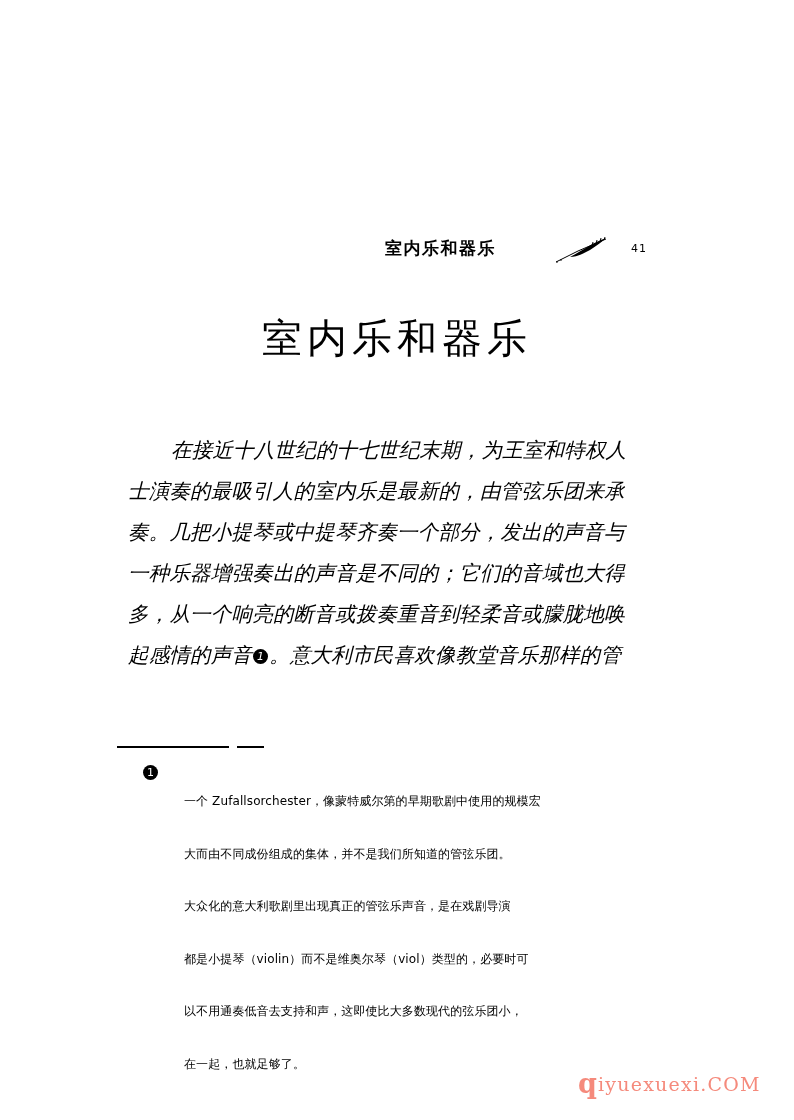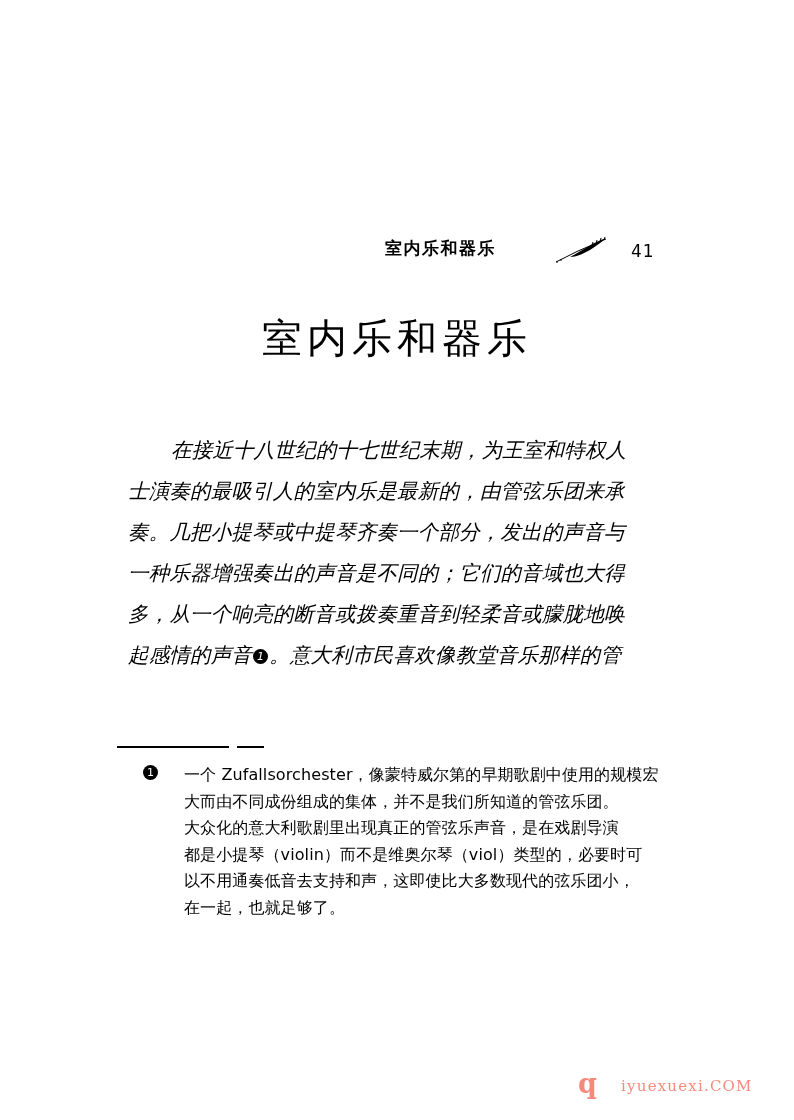--- a/index.html
+++ b/index.html
@@ -44,21 +44,21 @@
     position: absolute;
     left: 552px;
     top: 118px;
     width: 62px;
     height: 30px;
   }
   .rh-pagenum {
     position: absolute;
     left: 631px;
     top: 125px;
-    font-size: 17px;
+    font-size: 11px;
     letter-spacing: 1px;
     line-height: 1;
   }
 
   
   .chapter-title {
     position: absolute;
     left: 0;
     top: 288px;
     width: 794px;
@@ -137,43 +137,43 @@
     border-radius: 50%;
     background: #000;
     color: #fff;
     text-align: center;
     font-size: 11px;
   }
   .fn-body {
     margin-left: 41px;
   }
   .fn-line {
-    font-size: 16px;
+    font-size: 12px;
     line-height: 26.5px;
     letter-spacing: 0.1px;
     white-space: nowrap;
+    margin-top: 26px;
   }
 
   
   .watermark {
     position: absolute;
     left: 578px;
     top: 1068px;
     white-space: nowrap;
     font-family: "DejaVu Serif", "Liberation Serif", serif;
     letter-spacing: 1.2px;
   }
   .wm-q {
     font-size: 27px;
     font-weight: bold;
     vertical-align: -2px;
   }
   .wm-rest {
-    font-size: 15px;
-    margin-left: 23px;
+    font-size: 19px;
   }
 </style>
 </head>
 <body>
 
 <div class="page">
 
   <div class="running-head">
     <div class="rh-title">室内乐和器乐</div>
     <svg class="rh-ornament" viewBox="0 0 62 30" xmlns="http://www.w3.org/2000/svg">

